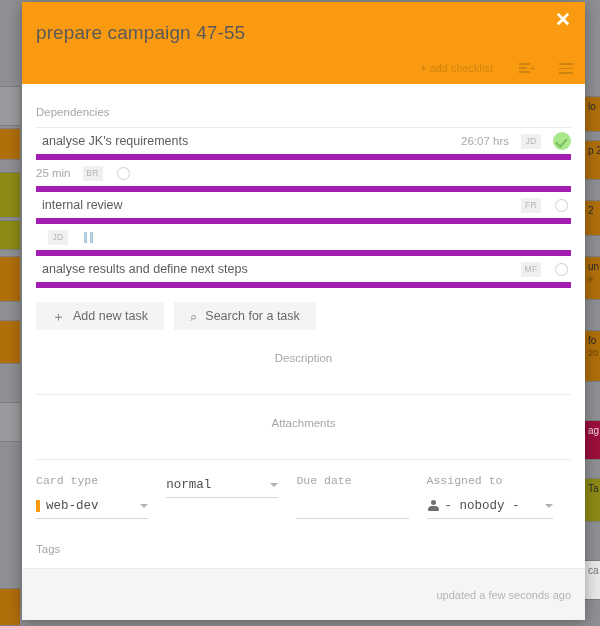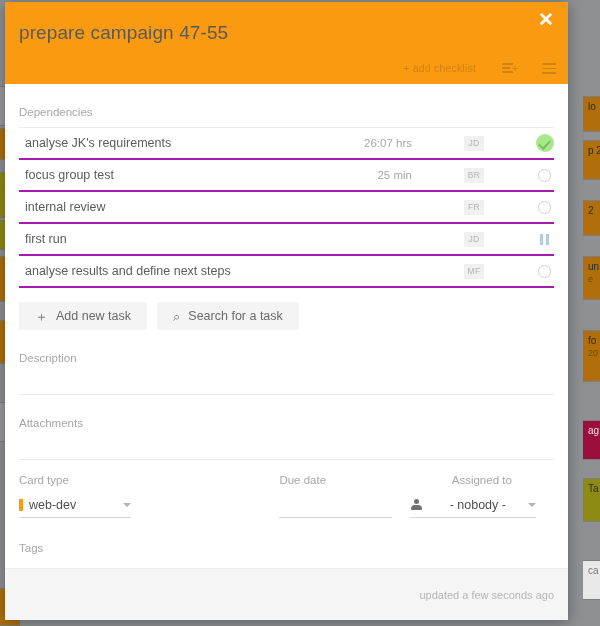--- a/index.html
+++ b/index.html
@@ -42,21 +42,21 @@
   }
   .bg-card.olive   { background: #8d8b14; }
   .bg-card.gray    { background: #9a9b9e; color:#4a4a4a; }
   .bg-card.crimson { background: #9c0f3c; color:#f3dbe3; }
   .bg-card.ltgray  { background: #e9e9e9; color:#777; }
   .bg-card .meta { color:#6b4a05; font-size:9px; }
 
   
   #modal {
     position: absolute;
-    left: 5px;
+    left: 22px;
     top: 2px;
     width: 563px;
     height: 618px;
     background: #ffffff;
     box-shadow: 0 2px 14px rgba(0,0,0,0.35);
     overflow: hidden;
     display: flex;
     flex-direction: column;
   }
 
@@ -144,23 +144,22 @@
     padding: 14px 0 9px 0;
     margin-top: 8px;
   }
 
   
   .dep-list { border-top: 1px solid #ececec; }
   .dep-row {
     display: flex;
     align-items: center;
     height: 32px;
-    border-bottom: 2px solid #a21caf;
-    cursor: pointer;
-    gap: 40px;
+    border-bottom: 6px solid #a21caf;
+    cursor: pointer;
   }
   .dep-name {
     flex: 1 1 auto;
     font-size: 12.5px;
     color: #5c5c5c;
     padding-left: 6px;
     white-space: nowrap;
     overflow: hidden;
   }
   .dep-time {
@@ -216,27 +215,27 @@
     line-height: 28px;
     cursor: pointer;
     font-family: "Liberation Sans", sans-serif;
     display: flex;
     align-items: center;
     gap: 8px;
   }
   .btn .g { color:#7a7a7a; font-size:13px; line-height:1; }
 
   
-  .fld-block { border-bottom: 1px solid #ececec; }
+  .fld-block { border-bottom: 1px solid #ececec; text-align: center; }
   .fld-block .sec-label { padding-bottom: 30px; }
 
   
   .sel-row { display: flex; padding-top: 14px; }
-  .sel-col { width: 137px; margin-right: 0; }
-  .sel-col.wide { width: 152px; text-align: center; }
+  .sel-col { width: 137px; margin-right: 0; font-family: Liberation Mono, monospace; }
+  .sel-col.wide { width: 152px; }
   .sel-lbl { font-size: 11.5px; color: #a6a6a6; margin-bottom: 8px; }
   .sel-ctl {
     border-bottom: 1px solid #d8d8d8;
     height: 24px;
     display: flex;
     align-items: center;
     padding-bottom: 2px;
     cursor: pointer;
     position: relative;
     margin-right: 18px;
@@ -389,37 +388,35 @@
     <div class="dep-list" id="dep-list">
         <div class="dep-row">
           <div class="dep-name">analyse JK's requirements</div>
           <div class="dep-time">26:07 hrs</div>
           <div class="dep-av">JD</div>
           <div class="dep-state">
             <span class="st-done"></span>
           </div>
         </div>
         <div class="dep-row">
-          <div class="dep-name">focus group test</div>
           <div class="dep-time">25 min</div>
           <div class="dep-av">BR</div>
           <div class="dep-state">
             <span class="st-open"></span>
           </div>
         </div>
         <div class="dep-row">
           <div class="dep-name">internal review</div>
           <div class="dep-time"></div>
           <div class="dep-av">FR</div>
           <div class="dep-state">
             <span class="st-open"></span>
           </div>
         </div>
         <div class="dep-row">
-          <div class="dep-name">first run</div>
           <div class="dep-time"></div>
           <div class="dep-av">JD</div>
           <div class="dep-state">
             <span class="st-pause">
               <i></i>
               <i></i>
             </span>
           </div>
         </div>
         <div class="dep-row">
@@ -456,20 +453,24 @@
       <div class="sel-col">
         <div class="sel-lbl">Card type</div>
         <div class="sel-ctl">
           <span class="sq-orange"></span>
           <span class="sel-val">web-dev</span>
           <span class="sel-arrow"></span>
         </div>
       </div>
 
       <div class="sel-col">
+        <div class="sel-ctl">
+          <span class="sel-val">normal</span>
+          <span class="sel-arrow"></span>
+        </div>
       </div>
 
       <div class="sel-col">
         <div class="sel-lbl">Due date</div>
         <div class="sel-ctl">
           <span class="sel-val ph"></span>
         </div>
       </div>
 
       <div class="sel-col wide">

